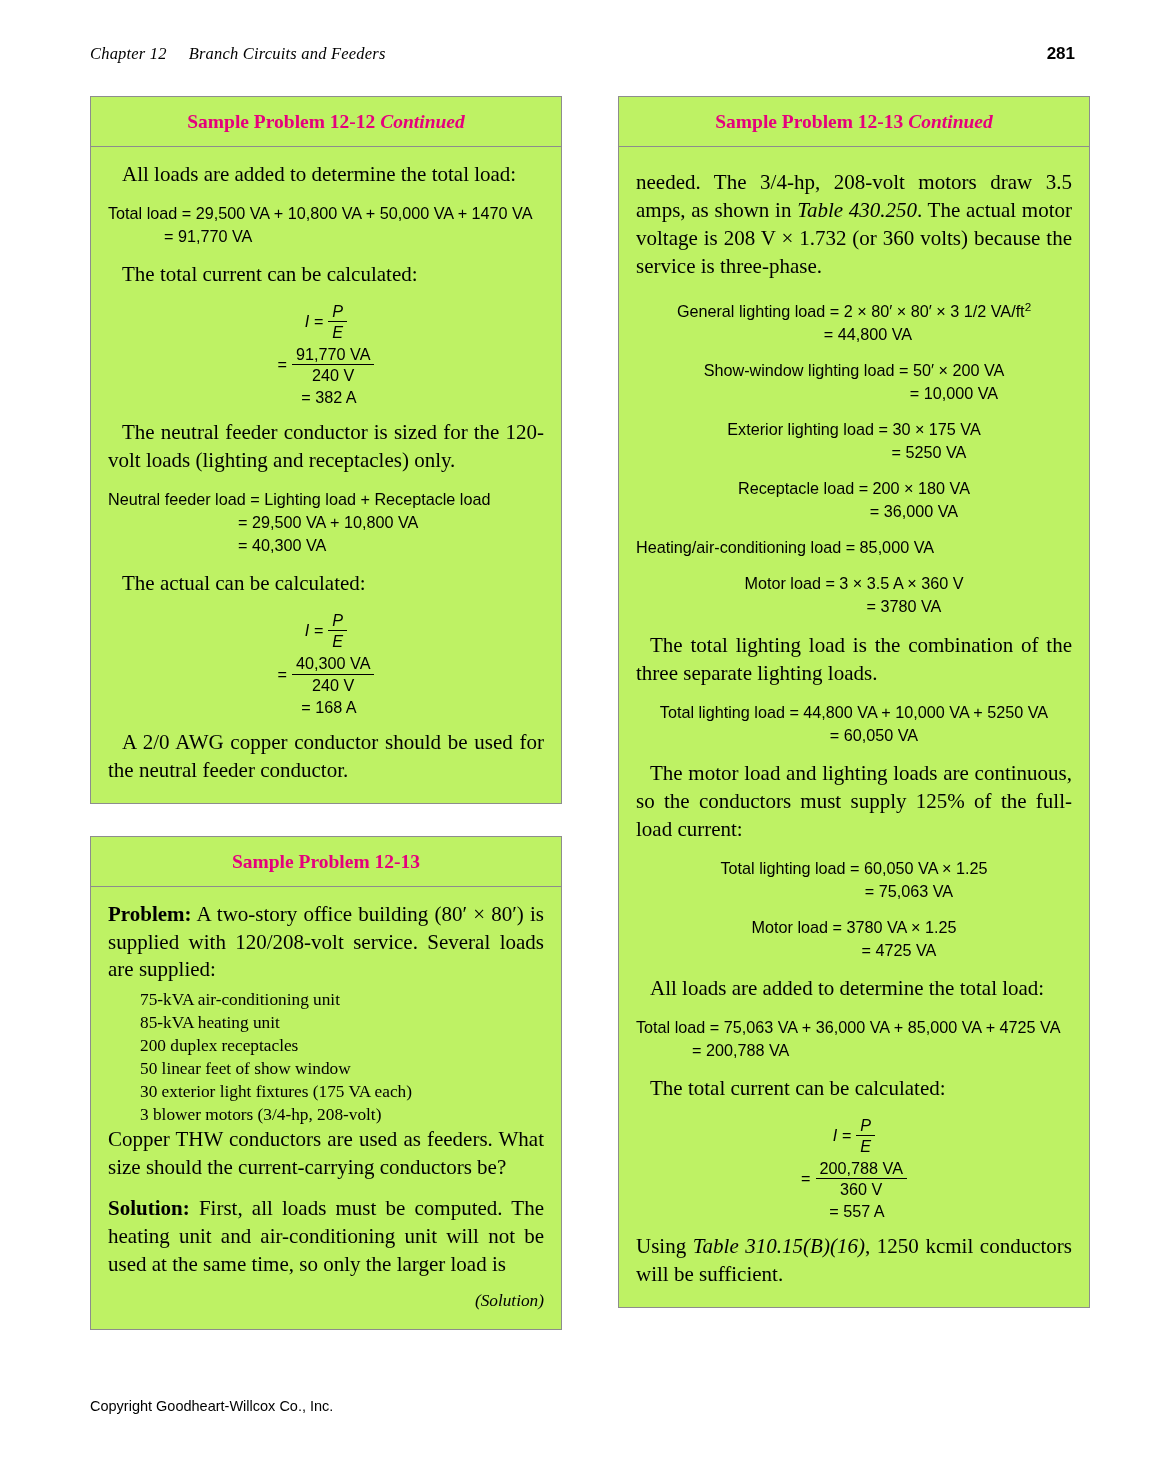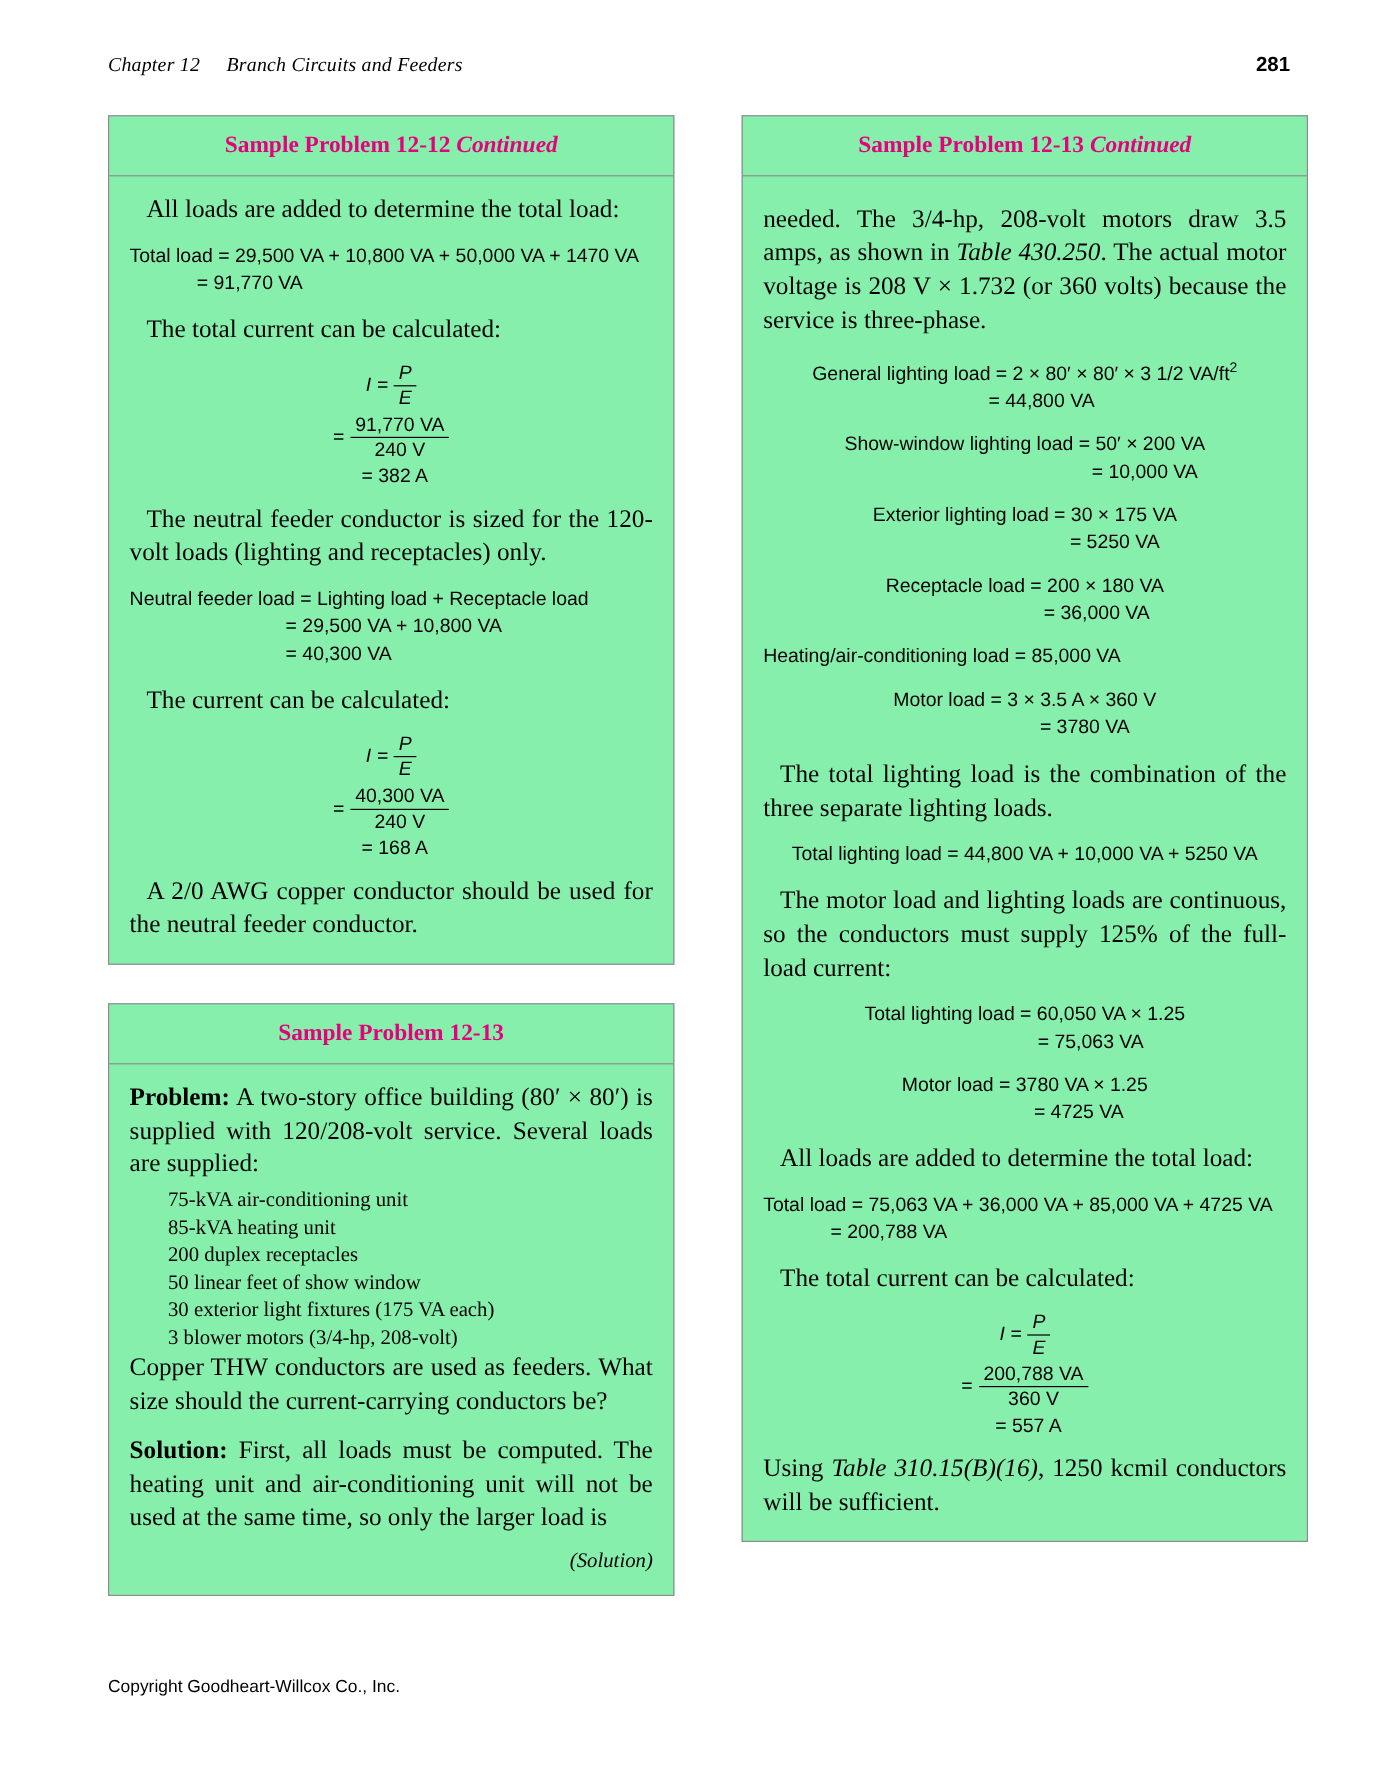--- a/index.html
+++ b/index.html
@@ -50,21 +50,21 @@
   .col {
     position: absolute;
     width: 472px;
   }
   .col-left  { left: 90px;  top: 96px; }
   .col-right { left: 618px; top: 96px; }
 
   .box {
     border: 1px solid #8d8d8d;
     box-sizing: border-box;
-    background: #86efac;
+    background: #bef264;
     margin-bottom: 26px;
   }
   .box-head {
     text-align: center;
     padding: 14px 8px 13px 8px;
     border-bottom: 1px solid #8d8d8d;
     color: #e5007d;
     font-weight: bold;
     font-size: 19.5px;
   }
@@ -209,21 +209,21 @@
 
 
         <p class="txt indent">The neutral feeder conductor is sized for the 120-volt loads (lighting and receptacles) only.</p>
 
         <div class="eq left">
           <span class="ln">Neutral feeder load = Lighting load + Receptacle load</span>
           <span class="ln" style="padding-left:130px">= 29,500 VA + 10,800 VA</span>
           <span class="ln" style="padding-left:130px">= 40,300 VA</span>
         </div>
 
-        <p class="txt indent">The current can be calculated:</p>
+        <p class="txt indent">The actual can be calculated:</p>
 
         <div class="frac-eq">
           <div class="frac-row">
             <span class="lead italvar">I =</span>
             <span class="frac">
               <span class="num italvar">P</span>
               <span class="den italvar">E</span>
             </span>
           </div>
           <div class="frac-row" style="margin-top:4px">
@@ -305,20 +305,21 @@
 
         <div class="eq center">
           <span class="ln">Motor load = 3 × 3.5 A × 360 V</span>
           <span class="ln" style="padding-left:100px">= 3780 VA</span>
         </div>
 
         <p class="txt indent" style="margin-top:14px">The total lighting load is the combination of the three separate lighting loads.</p>
 
         <div class="eq center">
           <span class="ln">Total lighting load = 44,800 VA + 10,000 VA + 5250 VA</span>
+          <span class="ln" style="padding-left:40px">= 60,050 VA</span>
         </div>
 
         <p class="txt indent">The motor load and lighting loads are continuous, so the conductors must supply 125% of the full-load current:</p>
 
         <div class="eq center">
           <span class="ln">Total lighting load = 60,050 VA × 1.25</span>
           <span class="ln" style="padding-left:110px">= 75,063 VA</span>
         </div>
 
         <div class="eq center">

